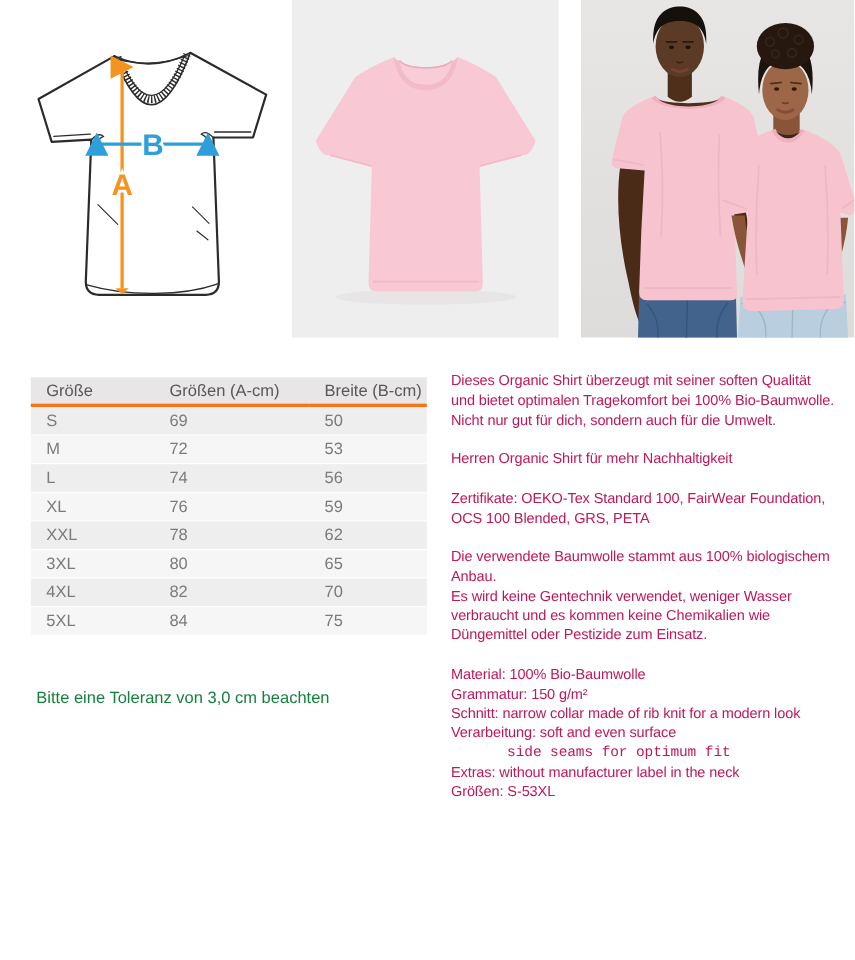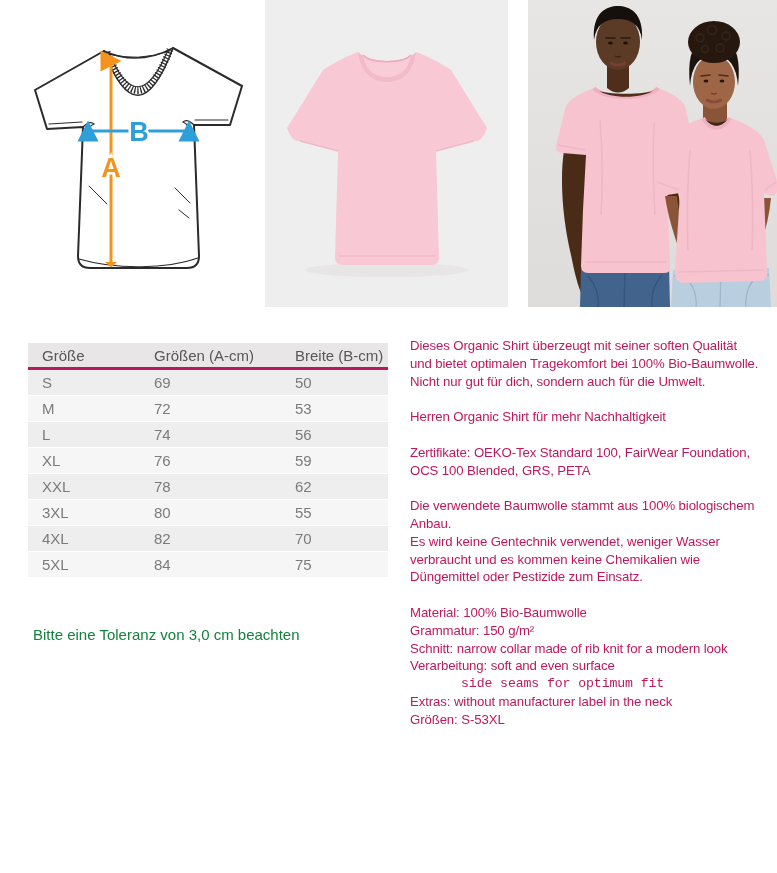--- a/index.html
+++ b/index.html
@@ -20,21 +20,21 @@
   .size-table {
     position:absolute; left:28px; top:343px; width:360px;
     border-collapse:separate; border-spacing:0; table-layout:fixed;
     font-size:15px;
   }
   .size-table col.c1 { width:112px; }
   .size-table col.c2 { width:141px; }
   .size-table col.c3 { width:107px; }
   .size-table th {
     background:#e8e6e6; color:#585858; font-weight:normal; text-align:left;
-    height:27px; padding:0 0 0 14px; border-bottom:3px solid #be185d;
+    height:27px; padding:0 0 0 14px; border-bottom:3px solid #f97316;
   }
   .size-table td {
     color:#7b7b7b; height:26px; padding:0 0 0 14px; border-bottom:1px solid #ffffff;
   }
   .size-table tbody tr:nth-child(odd)  td { background:#efeeef; }
   .size-table tbody tr:nth-child(even) td { background:#f7f6f7; }
 
   .tolerance {
     position:absolute; left:33px; top:626px;
     font-size:15px; color:#15803d;
@@ -292,21 +292,21 @@
         <td>59</td>
       </tr>
       <tr>
         <td>XXL</td>
         <td>78</td>
         <td>62</td>
       </tr>
       <tr>
         <td>3XL</td>
         <td>80</td>
-        <td>55</td>
+        <td>65</td>
       </tr>
       <tr>
         <td>4XL</td>
         <td>82</td>
         <td>70</td>
       </tr>
       <tr>
         <td>5XL</td>
         <td>84</td>
         <td>75</td>

